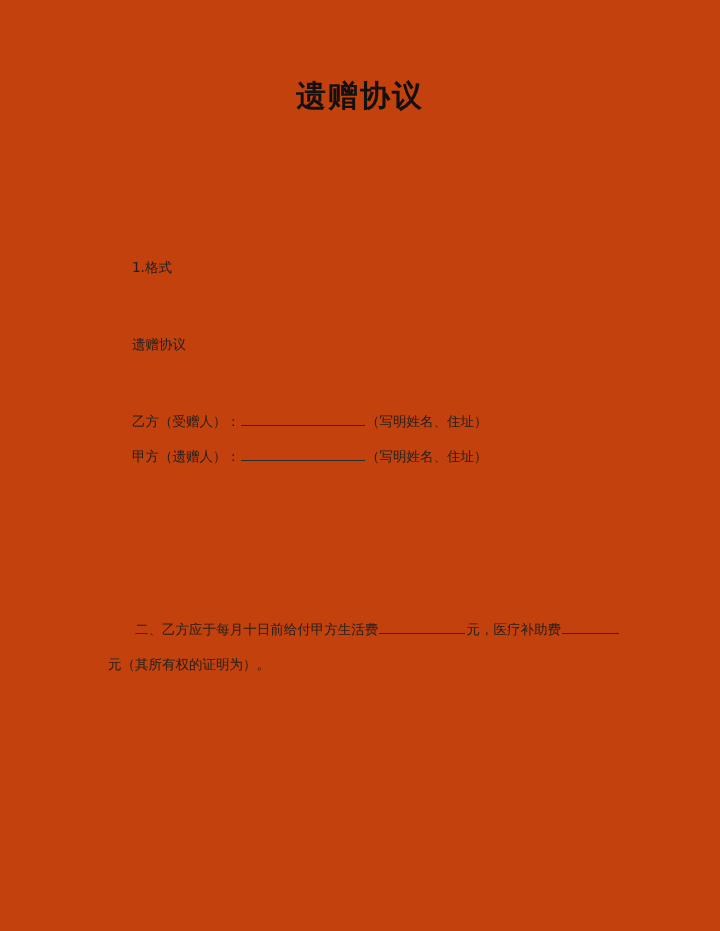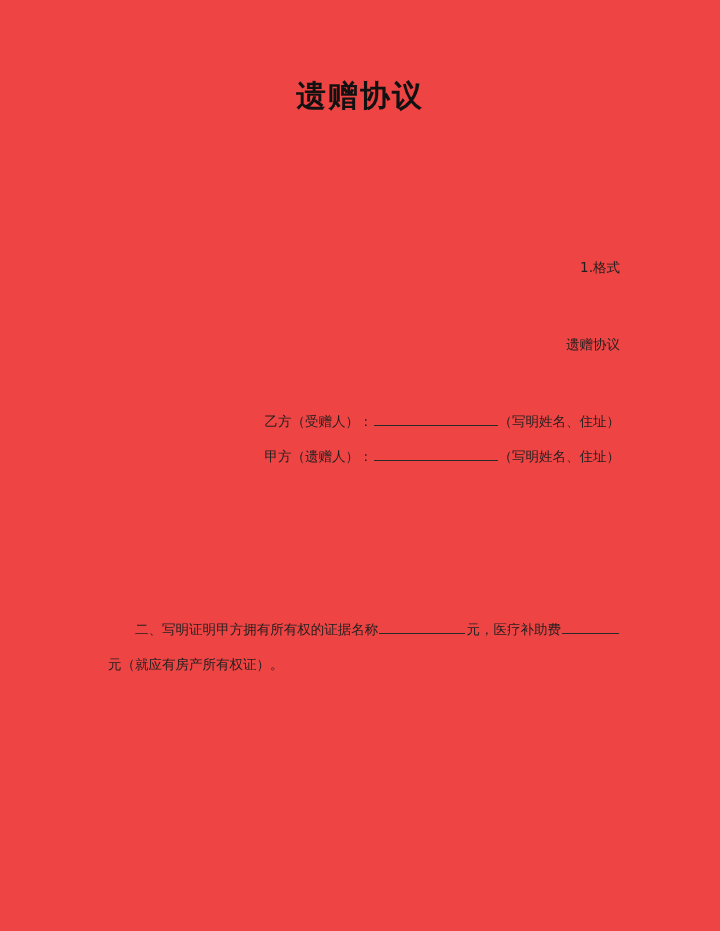--- a/index.html
+++ b/index.html
@@ -13,21 +13,21 @@
     position: relative;
     overflow: hidden;
     font-family: "DejaVu Sans", "Liberation Sans", sans-serif;
     color: #1a1a1a;
     -webkit-font-smoothing: antialiased;
   }
 
   .page {
     position: absolute;
     inset: 0;
-    background: #ef4444;
+    background: #c2410c;
   }
 
   
   .doc-title {
     position: absolute;
     top: 76px;
     left: 0;
     width: 720px;
     text-align: center;
     font-family: "DejaVu Serif", "Liberation Serif", serif;
@@ -44,21 +44,20 @@
     left: 108px;
     top: 250px;
     width: 512px;
     font-size: 13.5px;
     line-height: 35px;
     color: #1f1f1f;
   }
 
   .line {
     white-space: nowrap;
-    text-align: right;
   }
 
   
   .line-indent {
     padding-left: 24px;
   }
   .gap-md { height: 42px; }
   .gap-lg { height: 46px; }
 
   
@@ -115,17 +114,17 @@
 
     <div class="gap-lg"></div>
 
 
     <div class="gap-lg"></div>
 
 
     <div class="gap-lg"></div>
 
     <div class="clause">
-      <span class="indent2"></span><span>二、</span><span>写明证明甲方拥有所有权的证据名称</span><span class="blank blank-living"></span><span>元，医疗补助费</span><span class="blank blank-med"></span><span>元（就应有房产所有权证）。</span>
+      <span class="indent2"></span><span>二、</span><span>乙方应于每月十日前给付甲方生活费</span><span class="blank blank-living"></span><span>元，医疗补助费</span><span class="blank blank-med"></span><span>元（其所有权的证明为）。</span>
     </div>
 
   </div>
 </div>
 
 </body></html>

